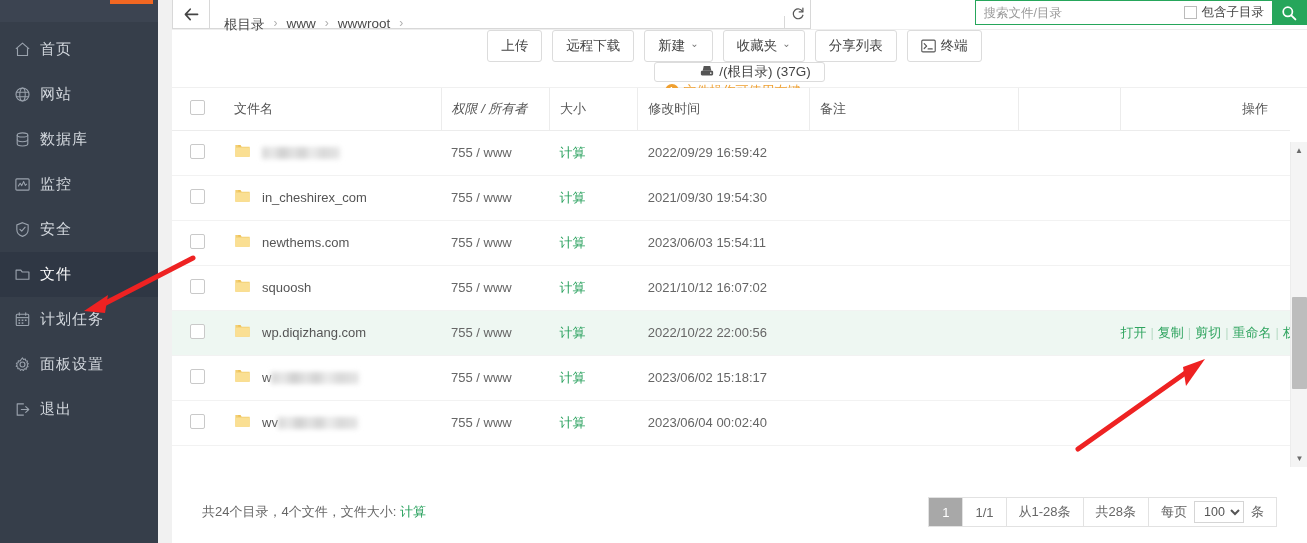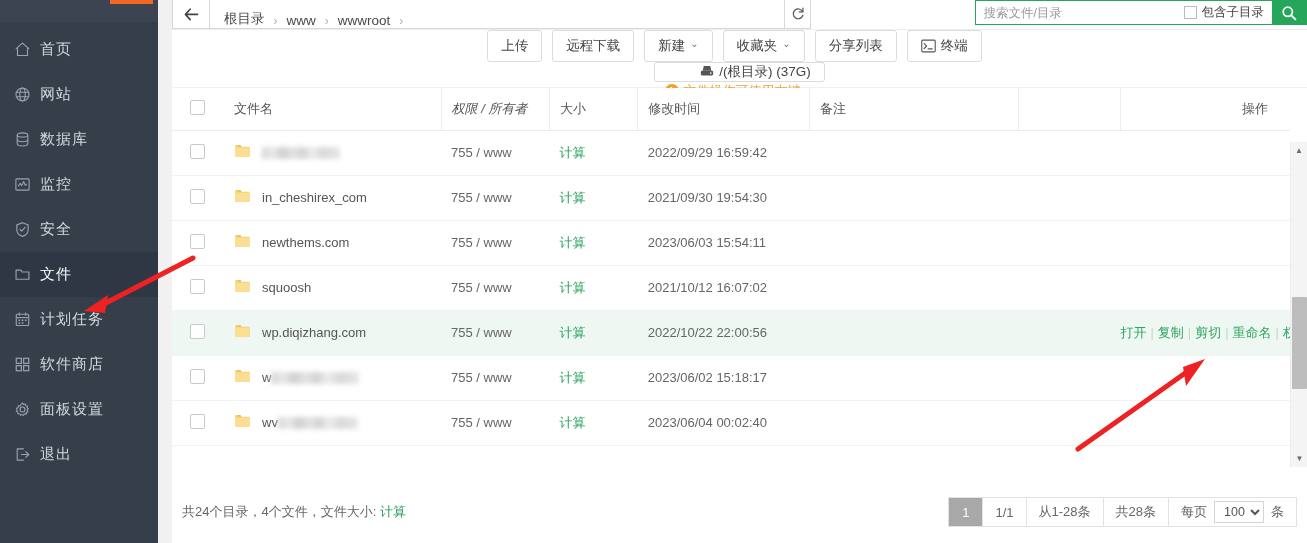--- a/index.html
+++ b/index.html
@@ -62,22 +62,23 @@
     display: flex; align-items: stretch;
   }
   #back-btn {
     width: 38px; border: 1px solid #d8d8d8; border-top: none;
     display: flex; align-items: center; justify-content: center;
     color: #555; cursor: pointer; background: #fff;
   }
   #crumbs {
     flex: 1 1 auto;
     border: 1px solid #d8d8d8; border-left: none; border-top: none;
-    display: flex; align-items: flex-end; padding-left: 14px;
+    display: flex; align-items: flex-start; padding-left: 14px;
     max-width: 575px;
+    margin-top: 16px;
   }
   .crumb { color: #4a4a4a; font-size: 13.5px; cursor: pointer; }
   .crumb-sep { color: #b0b0b0; margin: 0 9px; font-size: 12px; }
   #refresh-btn {
     width: 26px; border: 1px solid #d8d8d8; border-left: none; border-top: none;
     display: flex; align-items: center; justify-content: center;
     color: #555; cursor: pointer; background: #fff;
   }
   #pathbar-spacer { flex: 1 1 auto; }
   #searchwrap {
@@ -181,21 +182,21 @@
                  #d2d2d2 52%,#ededed 64%,#d9d9d9 78%,#e6e6e6 100%);
   }
   .calc-link { color: #27a05c; cursor: pointer; }
   .actions { font-size: 13px; color: #2fa45f; white-space: nowrap; }
   .actions a { color: #2fa45f; text-decoration: none; cursor: pointer; }
   .actions .bar { color: #b9dcc7; margin: 0 4px; }
 
   
   #footer {
     position: absolute; left: 0; bottom: 0; width: 1135px; height: 62px;
-    display: flex; align-items: center; padding: 0 10px; background:#fff;
+    display: flex; align-items: center; padding: 0 30px; background:#fff;
   }
   #summary { font-size: 13px; color: #666; }
   #footer-spacer { flex: 1 1 auto; }
   #pager { display: flex; align-items: center; border: 1px solid #e2e2e2; height: 30px; }
   .pg {
     height: 28px; display: flex; align-items: center; padding: 0 12px;
     font-size: 13px; color: #666; border-right: 1px solid #e2e2e2; background: #fff;
   }
   .pg.current { background: #a8a8a8; color: #fff; padding: 0 13px; cursor: pointer; }
   .pg.last { border-right: none; gap: 7px; }
@@ -294,31 +295,20 @@
               <path d="M2.4 7 H15.6" stroke="currentColor" stroke-width="1.2"></path>
               <path d="M5.6 1.9 V4.4 M12.4 1.9 V4.4" stroke="currentColor" stroke-width="1.2" stroke-linecap="round"></path>
               <rect x="4.7" y="9" width="1.8" height="1.6" fill="currentColor"></rect>
               <rect x="8.1" y="9" width="1.8" height="1.6" fill="currentColor"></rect>
               <rect x="11.5" y="9" width="1.8" height="1.6" fill="currentColor"></rect>
               <rect x="4.7" y="12" width="1.8" height="1.6" fill="currentColor"></rect>
               <rect x="8.1" y="12" width="1.8" height="1.6" fill="currentColor"></rect>
             </svg>
           </span>
           <span class="nav-label">计划任务</span>
-        </div>
-        <div class="nav-item">
-          <span class="nav-icon">
-            <svg width="17" height="17" viewBox="0 0 18 18">
-              <rect x="2.4" y="2.4" width="5.4" height="5.4" stroke="currentColor" stroke-width="1.3" fill="none"></rect>
-              <rect x="10.2" y="2.4" width="5.4" height="5.4" stroke="currentColor" stroke-width="1.3" fill="none"></rect>
-              <rect x="2.4" y="10.2" width="5.4" height="5.4" stroke="currentColor" stroke-width="1.3" fill="none"></rect>
-              <rect x="10.2" y="10.2" width="5.4" height="5.4" stroke="currentColor" stroke-width="1.3" fill="none"></rect>
-            </svg>
-          </span>
-          <span class="nav-label">软件商店</span>
         </div>
         <div class="nav-item">
           <span class="nav-icon">
             <svg width="17" height="17" viewBox="0 0 18 18">
               <circle cx="9" cy="9" r="2.6" stroke="currentColor" stroke-width="1.2" fill="none"></circle>
               <path d="M9 1.9 L10 3.6 L12 3.1 L12.4 5 L14.3 5.3 L13.6 7.1 L15.2 8.2 L13.9 9.6 L14.9 11.3 L13 11.9 L13 13.9 L11 13.6 L10 15.3 L8.4 14.2 L6.8 15.2 L6 13.5 L4 13.6 L4.1 11.7 L2.3 11 L3.4 9.4 L2.5 7.7 L4.4 7.1 L4.5 5.1 L6.4 5.4 L7.5 3.7 Z" stroke="currentColor" stroke-width="1.1" fill="none" stroke-linejoin="round"></path>
             </svg>
           </span>
           <span class="nav-label">面板设置</span>
         </div>

